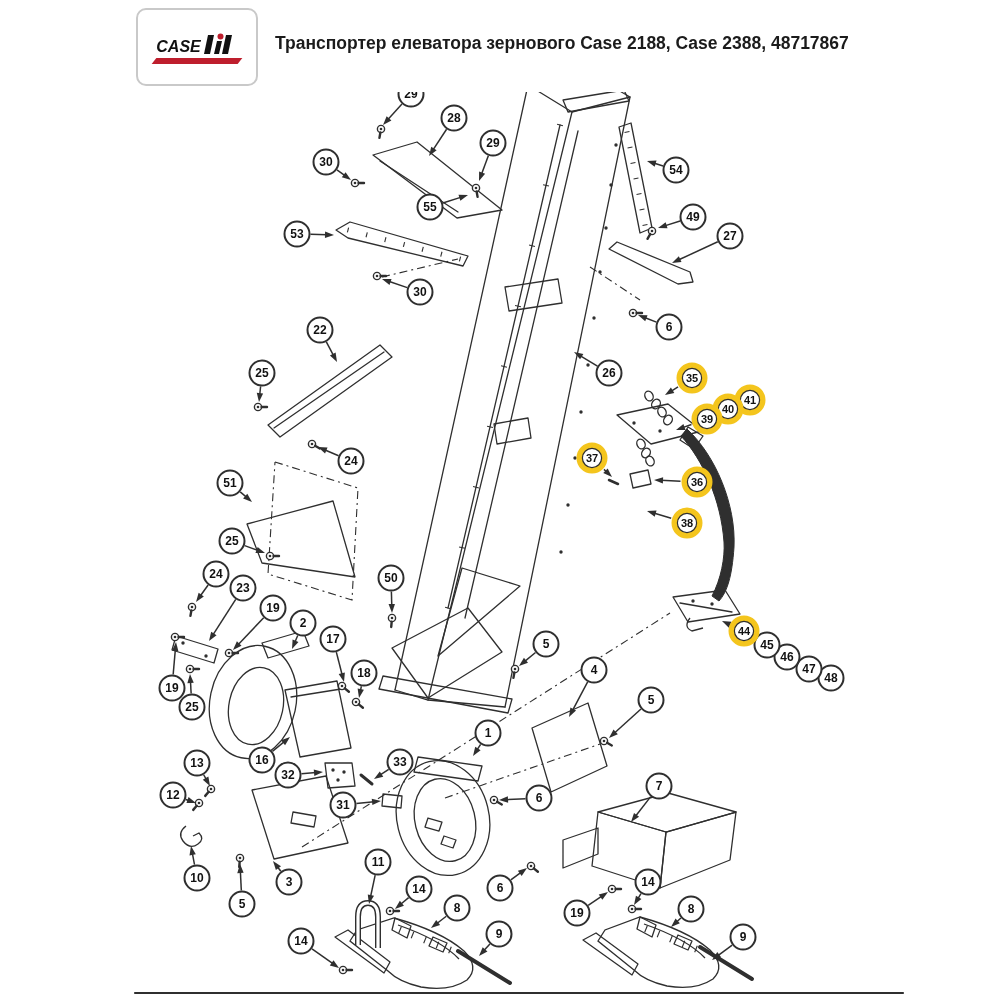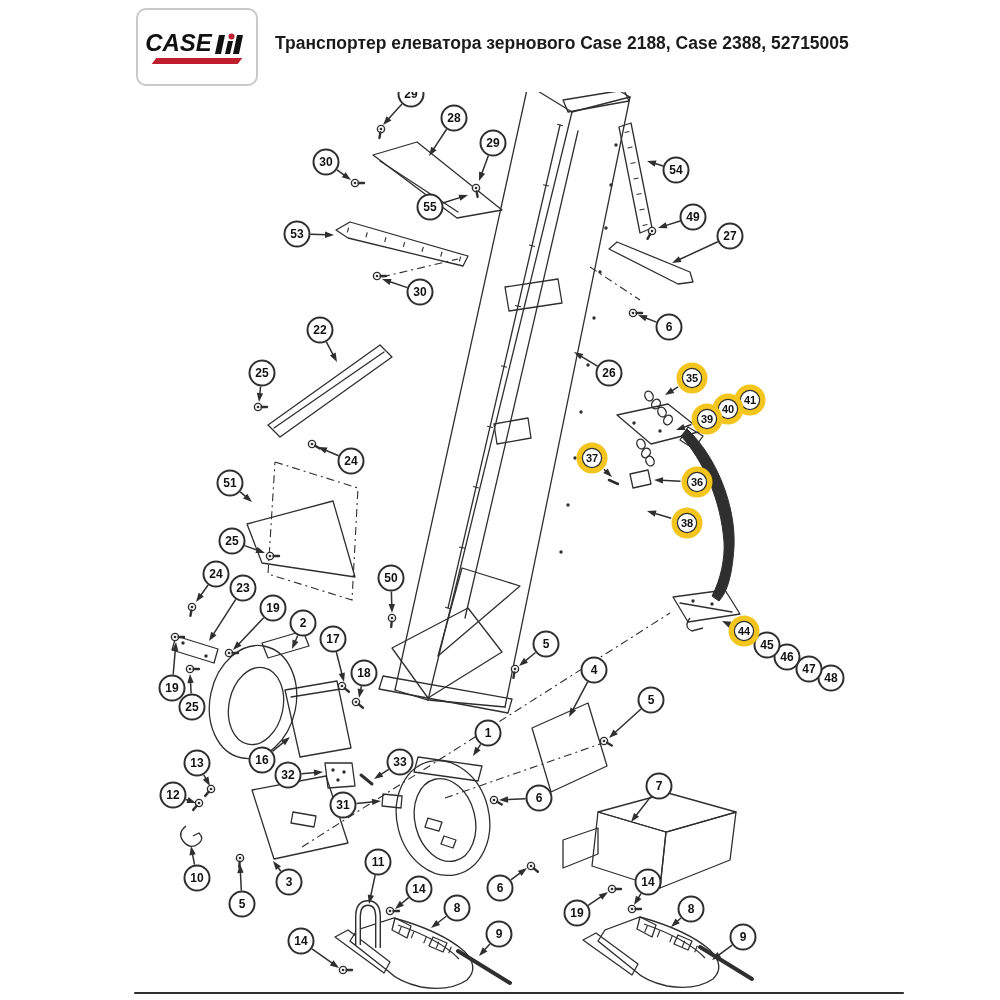--- a/index.html
+++ b/index.html
@@ -2,21 +2,21 @@
 <html><head>
 <meta charset="utf-8">
 <style>
   html,body{margin:0;padding:0;background:#fff;}
   #stage{position:relative;width:1000px;height:1000px;background:#ffffff;overflow:hidden;
          font-family:"Liberation Sans",sans-serif;}
   #header{position:absolute;left:0;top:0;width:1000px;height:92px;background:#fff;z-index:5;}
   #logo-box{position:absolute;left:136px;top:8px;width:118px;height:74px;border:2px solid #c9c9c9;
             border-radius:10px;background:#fff;display:flex;flex-direction:column;align-items:center;justify-content:center;}
   #logo-line1{display:flex;align-items:flex-end;gap:3px;}
-  #logo-case{font-style:italic;font-weight:bold;font-size:24px;letter-spacing:0px;color:#111;line-height:1;}
+  #logo-case{font-style:italic;font-weight:bold;font-size:16px;letter-spacing:0px;color:#111;line-height:1;}
   #logo-underline{width:86px;height:6px;background:#be1e2d;transform:skewX(-38deg);margin-top:3px;}
   #title{position:absolute;left:275px;top:33px;font-size:17.5px;font-weight:bold;color:#1b1b1b;white-space:nowrap;}
   #diagram-svg{position:absolute;left:0;top:0;z-index:1;}
 </style>
 </head>
 <body>
 
 <div id="stage">
   <div id="header">
     <div id="logo-box">
@@ -24,21 +24,21 @@
         <span id="logo-case">CASE</span>
         <svg width="34" height="24" viewBox="0 0 34 24">
           <polygon points="4,4 10,4 6,23 0,23" fill="#111"></polygon>
           <polygon points="13,10 18,10 15,23 10,23" fill="#111"></polygon>
           <circle cx="16.5" cy="5.5" r="3" fill="#be1e2d"></circle>
           <polygon points="22,4 28,4 24,23 18,23" fill="#111"></polygon>
         </svg>
       </div>
       <div id="logo-underline"></div>
     </div>
-    <div id="title">Транспортер елеватора зернового Case 2188, Case 2388, 52715005</div>
+    <div id="title">Транспортер елеватора зернового Case 2188, Case 2388, 48717867</div>
   </div>
   <svg id="diagram-svg" width="1000" height="1000" viewBox="0 0 1000 1000">
       <g>
         <polyline points="528,85 395,690" fill="none" stroke="#2f2f2f" stroke-width="1.3" stroke-linecap="round"></polyline>
       </g>
       <g>
         <polyline points="572,112 428,700" fill="none" stroke="#2f2f2f" stroke-width="1.3" stroke-linecap="round"></polyline>
       </g>
       <g>
         <polyline points="630,97 505,707" fill="none" stroke="#2f2f2f" stroke-width="1.3" stroke-linecap="round"></polyline>

